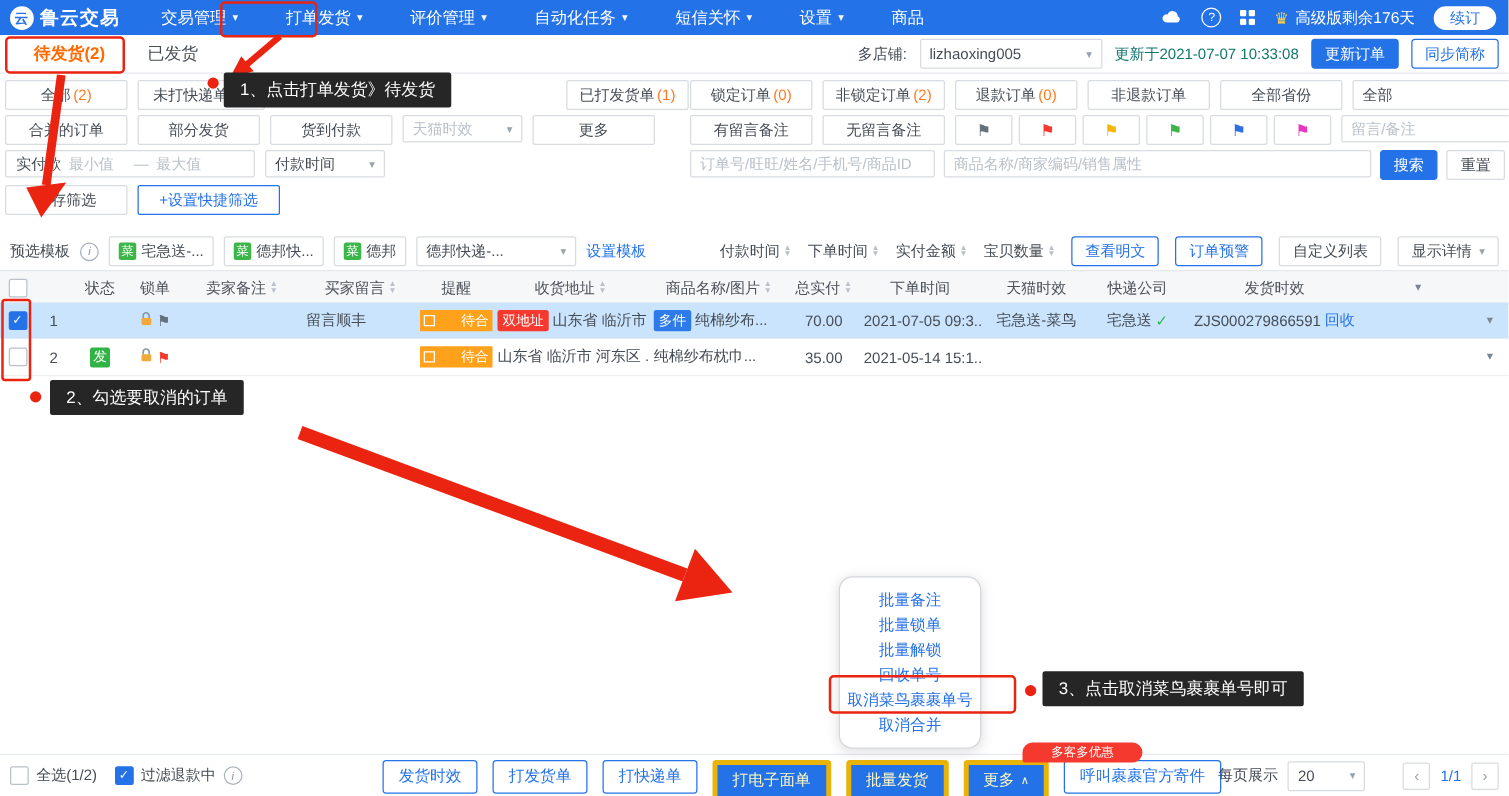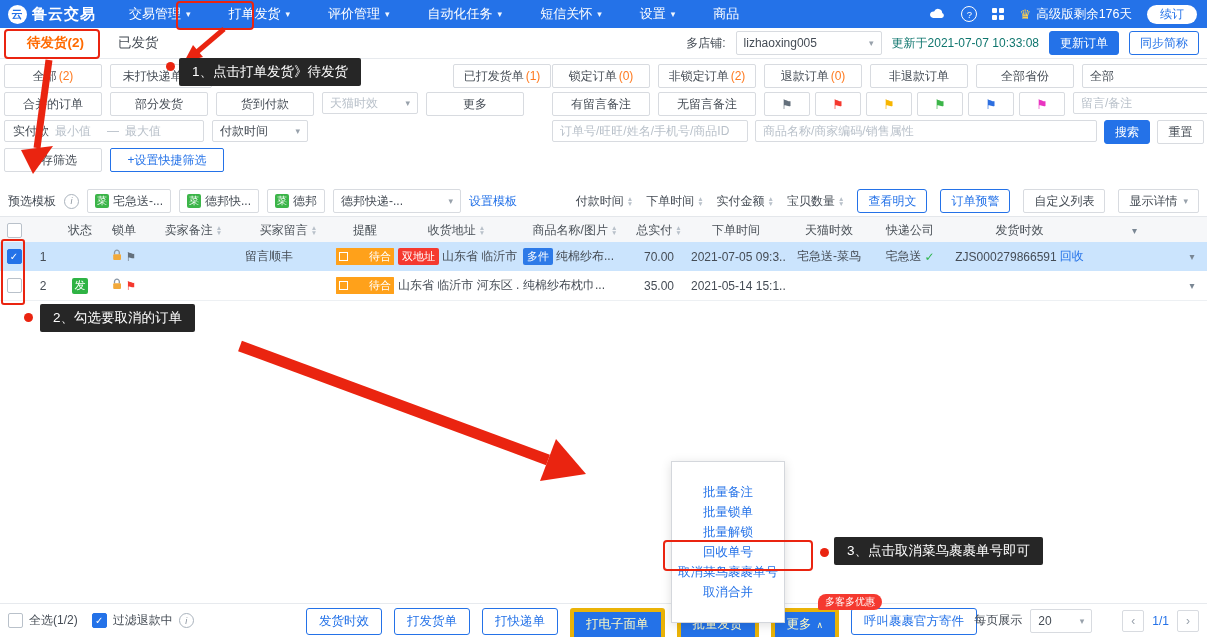--- a/index.html
+++ b/index.html
@@ -77,34 +77,34 @@
   .badge-green{background:#2fb344;width:16px;height:16px;padding:0}
   .badge-orange{background:#ffa11a;gap:21px}
   .badge-orange i{width:7px;height:7px;border:1px solid #fff;display:inline-block}
   .badge-red{background:#f5392f}
   .badge-blue{background:#2d7ae8}
   .fg{font-size:12px;line-height:1}
   .gcheck{color:#2db54d;font-weight:bold;font-size:12px}
   .rowcaret{color:#7a8794;font-size:10px;cursor:pointer}
 
   
-  .popup{position:absolute;left:671px;top:461px;width:112px;background:#fff;border:1px solid #d4d7dc;border-radius:0;box-shadow:0 2px 10px rgba(0,0,0,.13);padding:20px 0;z-index:30}
+  .popup{position:absolute;left:671px;top:461px;width:112px;background:#fff;border:1px solid #d4d7dc;border-radius:11px;box-shadow:0 2px 10px rgba(0,0,0,.13);padding:8px 0;z-index:30}
   .popup-item{height:20px;display:flex;align-items:center;justify-content:center;color:#2472e8;font-size:12.5px;cursor:pointer}
 
   
   .bottombar{position:absolute;left:0;right:0;bottom:0;height:33px;background:#fff;border-top:1px solid #e7eaee;z-index:10}
   .bb-left{position:absolute;left:8px;top:0;height:100%;display:flex;align-items:center;gap:6px}
   .bb-center{position:absolute;left:306px;top:4px;display:flex;gap:12px}
   .bb-right{position:absolute;right:8px;top:0;height:100%;display:flex;align-items:center;gap:8px}
   .bbtn{height:25px;padding:0 12px;font-size:12.5px;border-radius:3px;display:flex;align-items:center;gap:5px;cursor:pointer;white-space:nowrap}
   .outline{border:1px solid #2472e8;color:#2472e8;background:#fff}
   .solid{background:#2472e8;color:#fef9c3;border:4px solid #eab308}
   .upc{font-size:9px}
   .pagerbox{width:20px;height:20px;border:1px solid #d8dbe0;border-radius:2px;display:flex;align-items:center;justify-content:center;color:#98a1ab;background:#fff;cursor:pointer}
-  .promo{position:absolute;left:818px;top:594px;background:#f5392f;color:#fff;font-size:10px;padding:1px 7px;border-radius:8px 8px 8px 2px;z-index:12}
+  .promo{position:absolute;left:818px;top:594px;background:#f5392f;color:#fff;font-size:10px;padding:1px 23px;border-radius:8px 8px 8px 2px;z-index:12}
 
   
   .hl{position:absolute;border:2px solid #ea2410;border-radius:4px;z-index:45;pointer-events:none}
   .tip{position:absolute;background:#262626;color:#fff;font-size:13.5px;padding:5px 13px;white-space:nowrap;z-index:46;border-radius:2px}
   .dot{position:absolute;width:9px;height:9px;border-radius:50%;background:#ea2410;z-index:46}
   .arrows{position:absolute;inset:0;z-index:44;pointer-events:none}
 </style>
 </head>
 <body>
 

